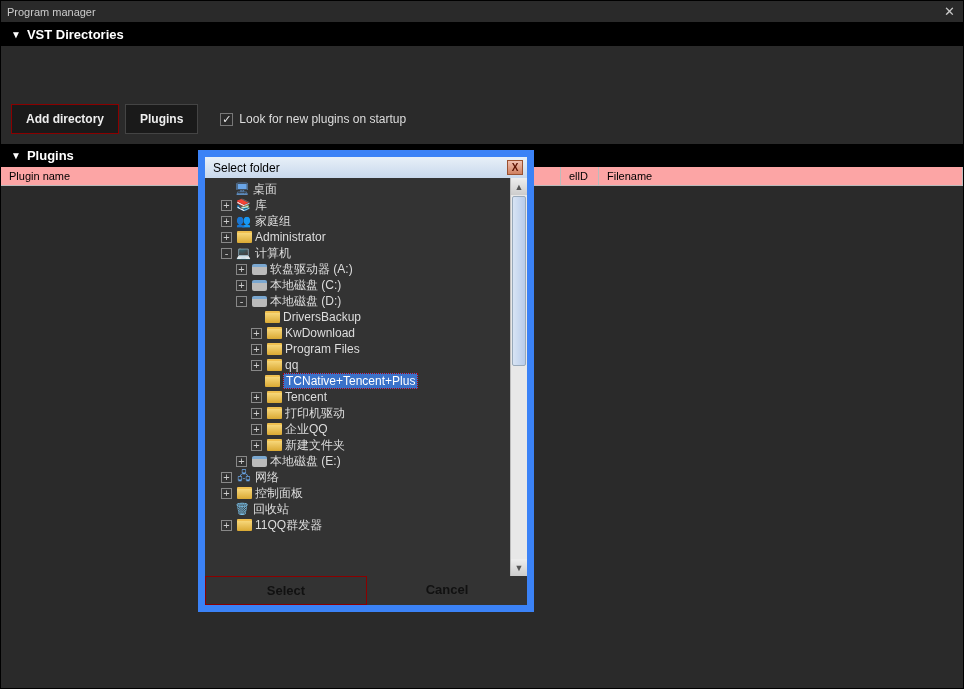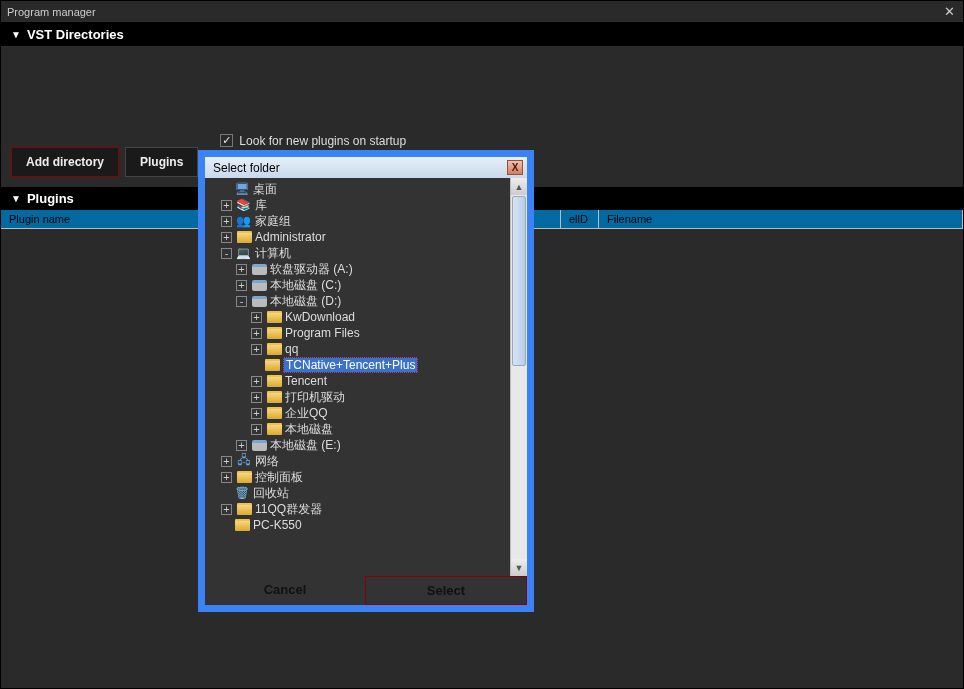--- a/index.html
+++ b/index.html
@@ -35,34 +35,33 @@
   display: flex; align-items: center; gap: 6px;
 }
 .btn {
   background: #1a1a1a;
   border: 1px solid #444;
   color: #eee;
   font-weight: bold;
   font-size: 12px;
   padding: 7px 14px;
   cursor: pointer;
-  margin-top: 43px;
 }
 .btn.red { border: 1px solid #8b0000; }
 .chk-row { display: flex; align-items: center; gap: 6px; margin-left: 16px; }
 .chk {
   width: 13px; height: 13px;
   border: 1px solid #777;
   display: inline-flex; align-items: center; justify-content: center;
   font-size: 11px; color: #eee;
   cursor: pointer;
 }
 .columns {
   display: flex;
-  background: #0369a1;
+  background: #fca5a5;
   color: #000;
   font-size: 11px;
   border-bottom: 1px solid #bbb;
 }
 .col {
   padding: 3px 8px;
   border-right: 1px solid #bbb;
 }
 .dialog {
   position: absolute;
@@ -254,20 +253,30 @@
           <span class="exp">-</span>
           <span class="ico">
             <span class="drive"></span>
           </span>
           <span>本地磁盘 (D:)</span>
         </div>
         <div class="tree-row">
           <span class="guide"></span>
           <span class="guide"></span>
           <span style="width: 14px; flex-shrink: 0;"></span>
+          <span class="noexp"></span>
+          <span class="ico">
+            <span class="folder"></span>
+          </span>
+          <span>DriversBackup</span>
+        </div>
+        <div class="tree-row">
+          <span class="guide"></span>
+          <span class="guide"></span>
+          <span style="width: 14px; flex-shrink: 0;"></span>
           <span class="exp">+</span>
           <span class="ico">
             <span class="folder"></span>
           </span>
           <span>KwDownload</span>
         </div>
         <div class="tree-row">
           <span class="guide"></span>
           <span class="guide"></span>
           <span style="width: 14px; flex-shrink: 0;"></span>
@@ -328,21 +337,21 @@
           <span>企业QQ</span>
         </div>
         <div class="tree-row">
           <span class="guide"></span>
           <span class="guide"></span>
           <span style="width: 14px; flex-shrink: 0;"></span>
           <span class="exp">+</span>
           <span class="ico">
             <span class="folder"></span>
           </span>
-          <span>本地磁盘</span>
+          <span>新建文件夹</span>
         </div>
         <div class="tree-row">
           <span class="guide"></span>
           <span style="width: 14px; flex-shrink: 0;"></span>
           <span class="exp">+</span>
           <span class="ico">
             <span class="drive"></span>
           </span>
           <span>本地磁盘 (E:)</span>
         </div>
@@ -366,33 +375,25 @@
           <span class="ico" style="color: rgb(122, 192, 232);">🗑</span>
           <span>回收站</span>
         </div>
         <div class="tree-row">
           <span style="width: 14px; flex-shrink: 0;"></span>
           <span class="exp">+</span>
           <span class="ico">
             <span class="folder"></span>
           </span>
           <span>11QQ群发器</span>
-        </div>
-        <div class="tree-row">
-          <span style="width: 14px; flex-shrink: 0;"></span>
-          <span class="noexp"></span>
-          <span class="ico">
-            <span class="folder"></span>
-          </span>
-          <span>PC-K550</span>
         </div>
       </div>
     <div class="scroll">
       <div class="sbtn" style="top:0">▲</div>
       <div class="thumb"></div>
       <div class="sbtn" style="bottom:0">▼</div>
     </div>
   </div>
   <div class="dlg-btns">
+    <div class="dlg-btn red">Select</div>
     <div class="dlg-btn">Cancel</div>
-    <div class="dlg-btn red">Select</div>
   </div>
 </div>
 
 </body></html>

